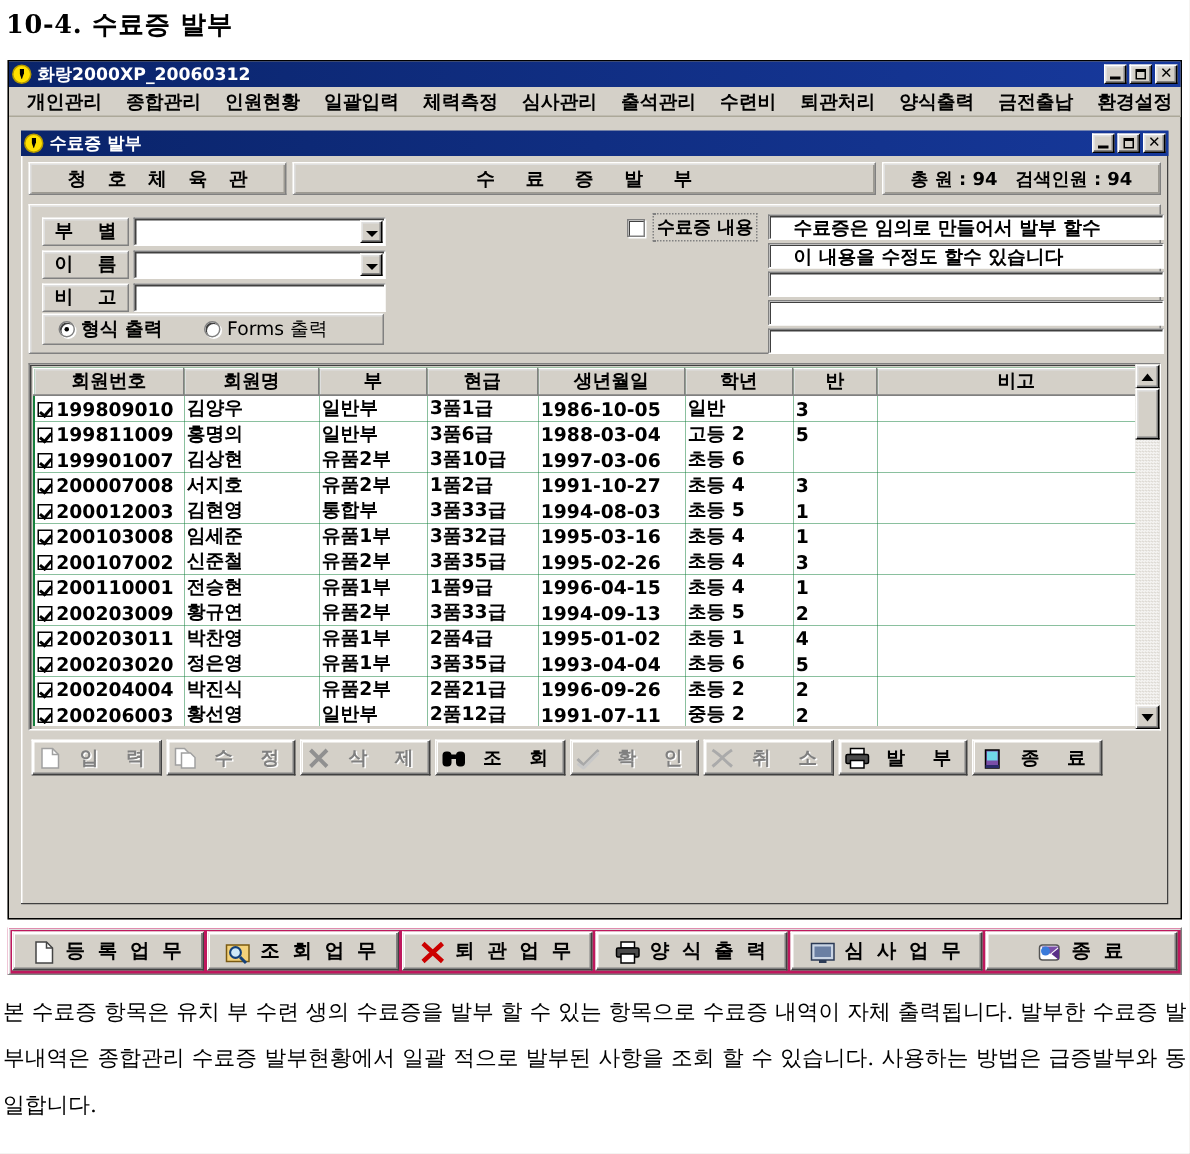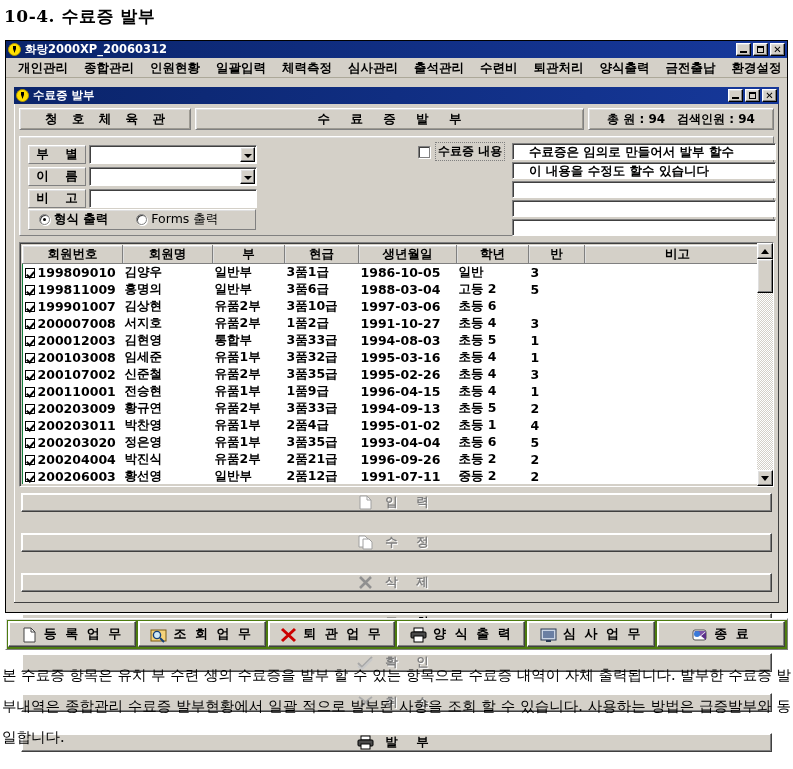--- a/index.html
+++ b/index.html
@@ -419,24 +419,23 @@
     border: 1px solid;
     border-color: #ffffff #000000 #000000 #ffffff;
     box-shadow: inset -1px -1px 0 #808080, inset 1px 1px 0 #dfdfdf;
     box-sizing: border-box;
   }
 
   
   .action-bar {
     display: flex;
     height: 26px;
-    gap: 21px;
+    gap: 3px;
     padding: 1px 2px;
     box-sizing: border-box;
-    flex-direction: column;
   }
   .act-btn {
     flex: 1 1 0;
     background: #d4d0c8;
     border: 1px solid;
     border-color: #ffffff #404040 #404040 #ffffff;
     box-shadow: inset -1px -1px 0 #808080, inset 1px 1px 0 #ffffff;
     display: flex;
     align-items: center;
     justify-content: center;
@@ -452,21 +451,21 @@
     border: 0; box-shadow: none; background: transparent; flex: 0 0 34px;
   }
   .ico { width: 17px; height: 15px; flex: 0 0 auto; position: relative; }
 
   
   .nav-bar {
     position: absolute;
     left: 5px; top: 618px;
     width: 783px;
     height: 32px;
-    background: #4d7c0f;
+    background: #be185d;
     border: 1px solid;
     border-color: #ffffff #808080 #808080 #ffffff;
     box-shadow: inset 1px 1px 0 #dfdfdf;
     box-sizing: border-box;
     display: flex;
     align-items: center;
     padding: 2px;
     gap: 2px;
   }
   .nav-btn {

